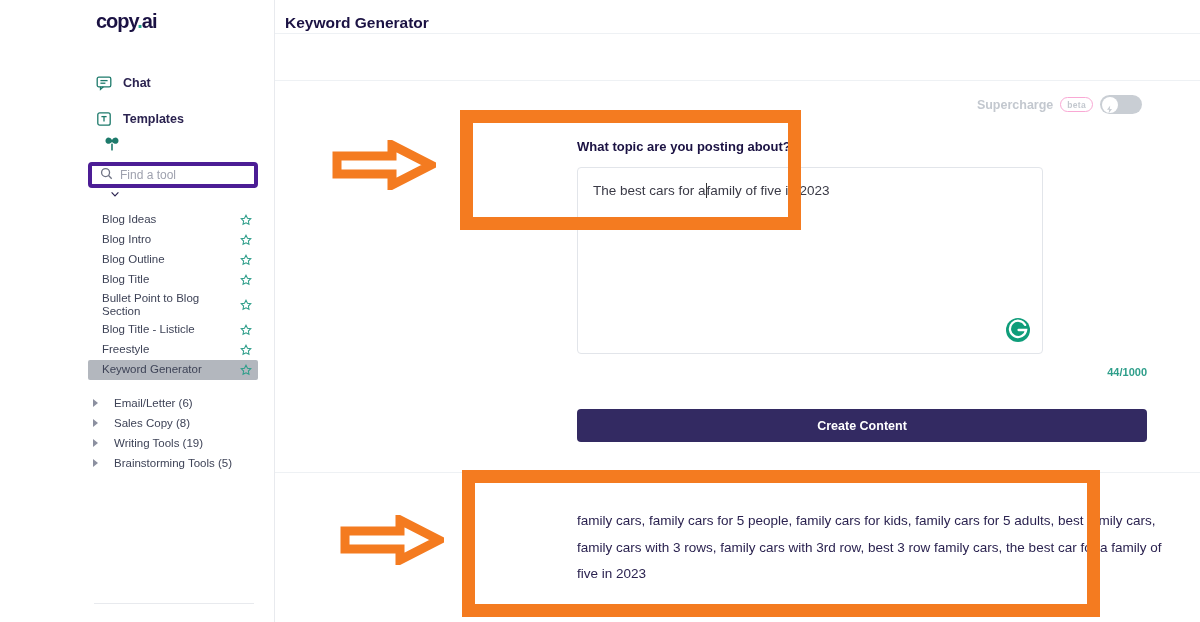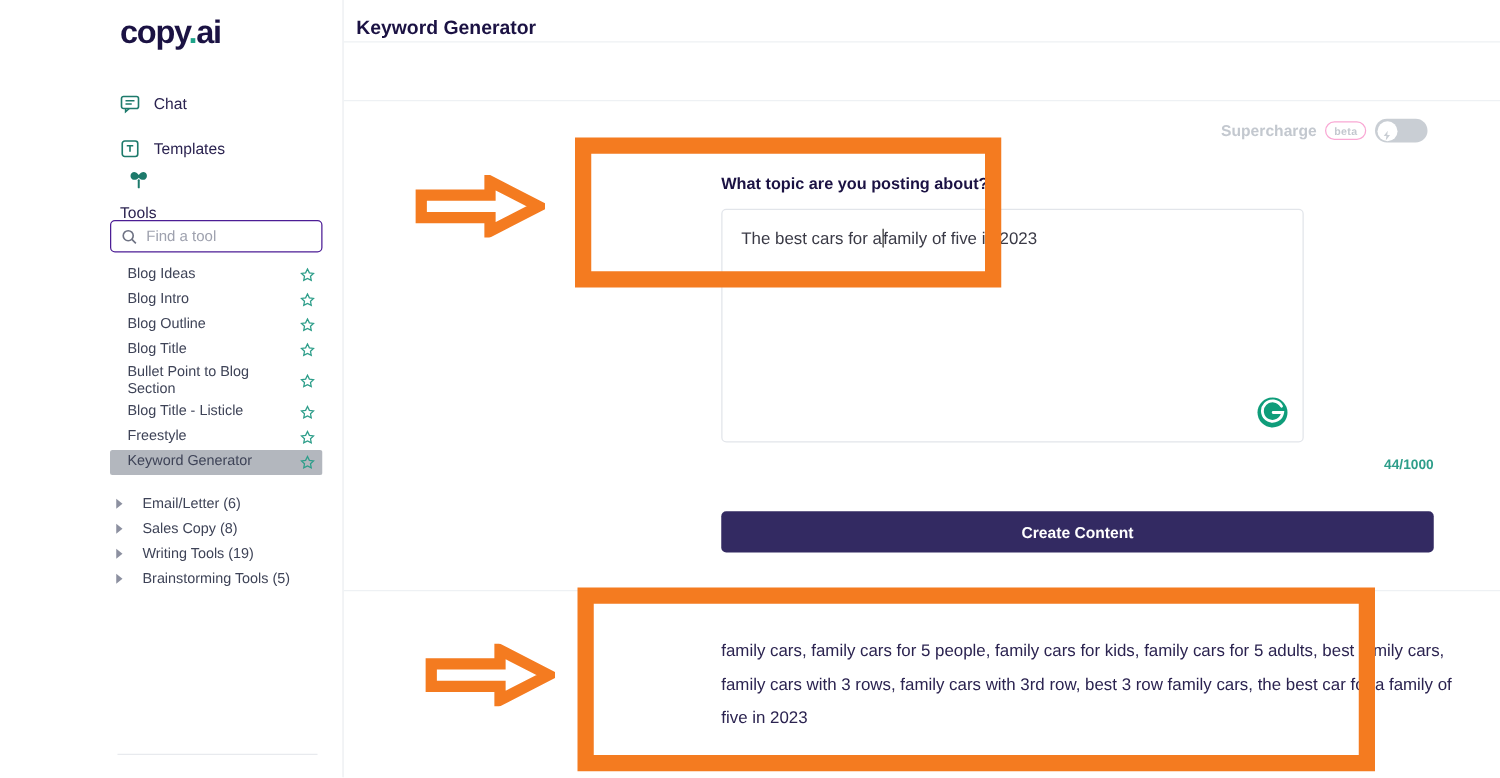--- a/index.html
+++ b/index.html
@@ -14,36 +14,36 @@
 
   
   #app{position:absolute;left:85px;top:0;width:1115px;height:622px;background:#fff;}
 
   
   #sidebar{
     position:absolute;left:0;top:0;width:190px;height:622px;
     background:#ffffff;border-right:1px solid #e8eaee;
     box-sizing:border-box;
   }
-  #logo{position:absolute;left:11px;top:10px;font-size:26px;font-weight:bold;letter-spacing:-1px;color:#1b1243;}
+  #logo{position:absolute;left:11px;top:10px;font-size:20px;font-weight:bold;letter-spacing:-1px;color:#1b1243;}
   #logo .dot{color:#1fa48a;}
   #logo .ai{color:#1b1243;}
 
   .nav-item{
     position:absolute;left:11px;display:flex;align-items:center;gap:11px;
-    font-size:12.5px;color:#2b2350;font-weight:400;cursor:pointer;
+    font-size:12.5px;color:#2b2350;font-weight:700;cursor:pointer;
   }
   .nav-ico{width:16px;height:16px;display:block;color:#1d7a6b;flex:0 0 16px;}
   .chev{width:10px;height:10px;color:#2b2350;margin-left:5px;}
 
   
   #search-box{
-    position:absolute;left:3px;top:176px;width:170px;height:26px;
-    border:1px solid #4c1d95;border-radius:4px;background:#fff;
-    display:flex;align-items:center;box-sizing:border-box;
+    position:absolute;left:3px;top:162px;width:170px;height:26px;
+    border:4px solid #4c1d95;border-radius:4px;background:#fff;
+    display:flex;box-sizing:border-box;
   }
   #search-box .s-ico{width:13px;height:13px;margin:0 7px 0 8px;color:#6e7283;flex:0 0 13px;}
   #search-input{
     border:0;outline:0;font-family:"Liberation Sans",sans-serif;font-size:12px;
     color:#7d8190;background:transparent;width:115px;padding:0;
   }
   #search-input::placeholder{color:#9ea1ae;}
 
   
   #tool-list{

